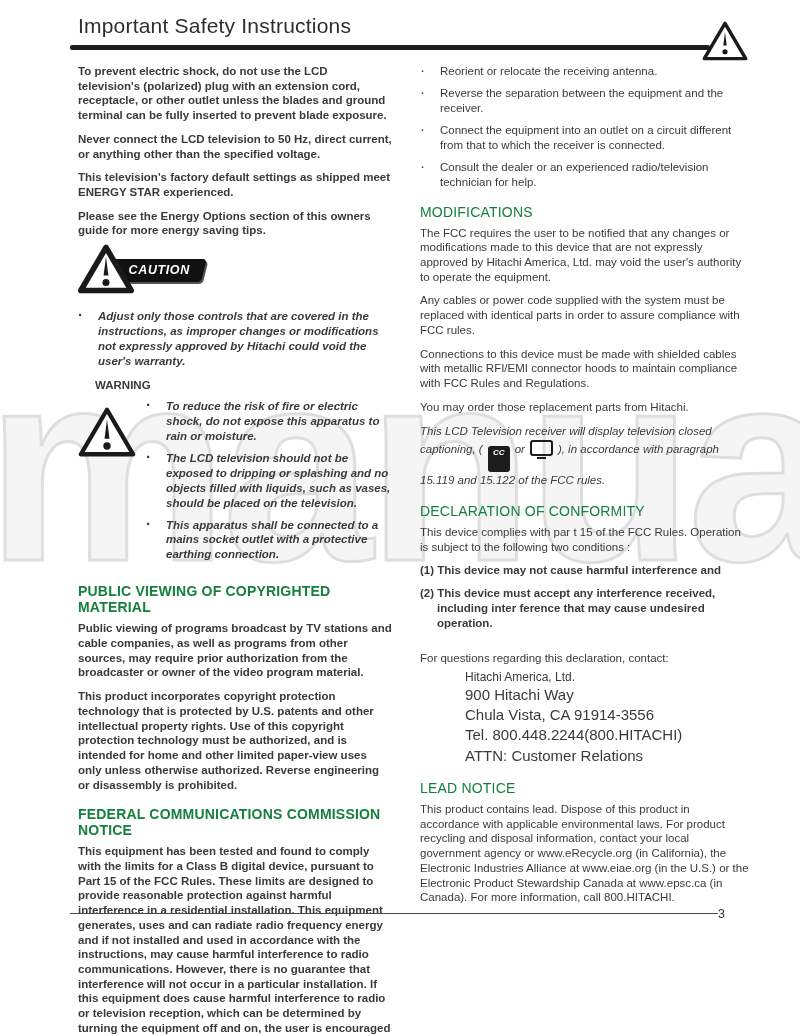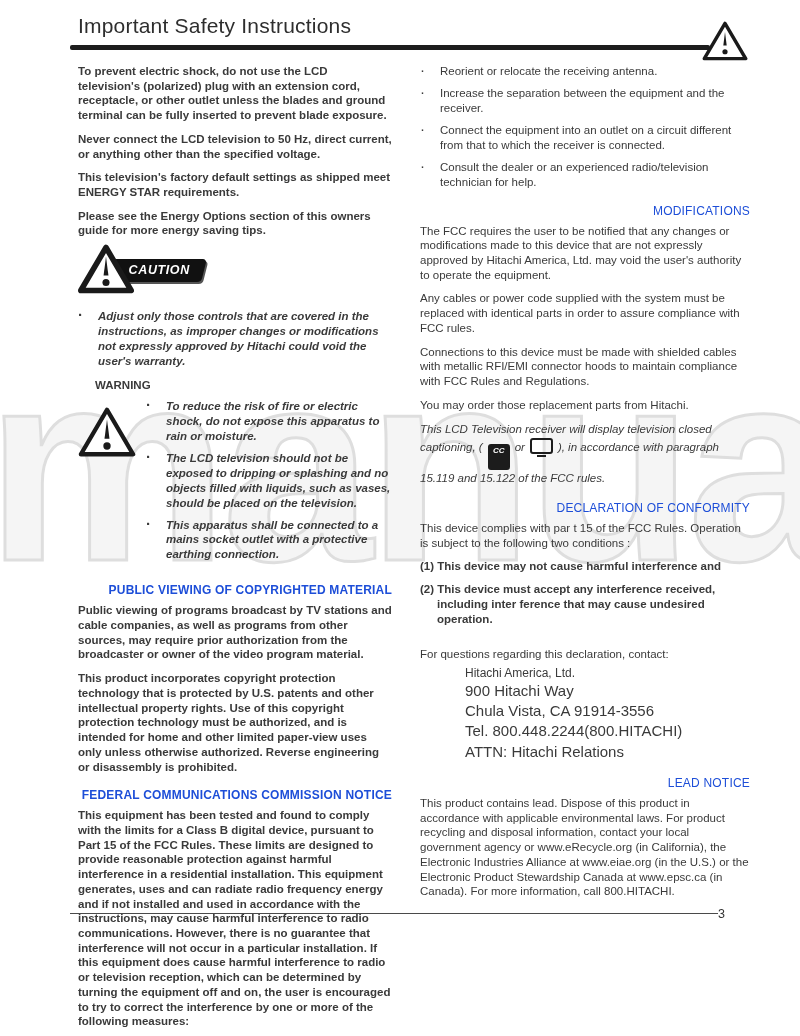--- a/index.html
+++ b/index.html
@@ -24,21 +24,21 @@
   .page-title{font-size:21px;color:#2e2e2e;letter-spacing:.2px;}
   .title-rule{margin:7px 0 0 -8px;width:640px;height:5px;background:#1d1d1d;border-radius:2px;}
   .header-triangle{position:absolute;right:52px;top:20px;}
 
   
   .columns{display:flex;padding:14px 0 0 78px;gap:28px;position:relative;z-index:2;}
   .col-left{width:314px;flex:none;font-weight:bold;}
   .col-right{width:330px;flex:none;}
 
   p.body{font-size:11.5px;line-height:1.28;margin:0 0 9px 0;}
-  .heading{font-size:12px;color:#1d4ed8;margin:14px 0 6px 0;letter-spacing:.2px;text-align:right;}
+  .heading{font-size:14px;color:#15803d;margin:14px 0 6px 0;letter-spacing:.2px;}
 
   
   .caution-block{position:relative;height:60px;margin:8px 0 2px 0;}
   .caution-banner{
     position:absolute;left:24px;top:12px;width:102px;height:23px;background:#111;
     border-radius:4px;transform:skewX(-14deg);box-shadow:2px 2px 0 #555;
   }
   .caution-banner span{
     display:block;transform:skewX(14deg);color:#fff;font-style:italic;
     font-size:12.5px;padding:4px 0 0 26px;letter-spacing:.6px;
@@ -97,21 +97,21 @@
         <circle cx="30" cy="41" r="3.4" fill="#1a1a1a"></circle>
       </svg>
     </div>
   </div>
 
   <div class="columns">
 
     <div class="col-left">
       <p class="body">To prevent electric shock, do not use the LCD television's (polarized) plug with an extension cord, receptacle, or other outlet unless the blades and ground terminal can be fully inserted to prevent blade exposure.</p>
       <p class="body">Never connect the LCD television to 50 Hz, direct current, or anything other than the specified voltage.</p>
-      <p class="body">This television's factory default settings as shipped meet ENERGY STAR requirements.</p>
+      <p class="body">This television's factory default settings as shipped meet ENERGY STAR experienced.</p>
       <p class="body">Please see the Energy Options section of this owners guide for more energy saving tips.</p>
 
       <div class="caution-block">
         <div class="caution-banner">
           <span>CAUTION</span>
         </div>
         <div class="caution-triangle">
           <svg width="56" height="52" viewBox="0 0 60 54">
             <path d="M30 4 L57 50 L3 50 Z" fill="#ffffff" stroke="#1a1a1a" stroke-width="6" stroke-linejoin="round"></path>
             <path d="M30 14 L32.6 34 L27.4 34 Z" fill="#1a1a1a"></path>
@@ -158,21 +158,21 @@
       <p class="body">This equipment has been tested and found to comply with the limits for a Class B digital device, pursuant to Part 15 of the FCC Rules. These limits are designed to provide reasonable protection against harmful interference in a residential installation. This equipment generates, uses and can radiate radio frequency energy and if not installed and used in accordance with the instructions, may cause harmful interference to radio communications. However, there is no guarantee that interference will not occur in a particular installation. If this equipment does cause harmful interference to radio or television reception, which can be determined by turning the equipment off and on, the user is encouraged to try to correct the interference by one or more of the following measures:</p>
     </div>
 
     <div class="col-right">
       <div class="bullet-row">
         <span class="dot">·</span>
         <span class="txt">Reorient or relocate the receiving antenna.</span>
       </div>
       <div class="bullet-row">
         <span class="dot">·</span>
-        <span class="txt">Increase the separation between the equipment and the receiver.</span>
+        <span class="txt">Reverse the separation between the equipment and the receiver.</span>
       </div>
       <div class="bullet-row">
         <span class="dot">·</span>
         <span class="txt">Connect the equipment into an outlet on a circuit different from that to which the receiver is connected.</span>
       </div>
       <div class="bullet-row">
         <span class="dot">·</span>
         <span class="txt">Consult the dealer or an experienced radio/television technician for help.</span>
       </div>
 
@@ -189,21 +189,21 @@
 
       <div class="heading">DECLARATION OF CONFORMITY</div>
       <p class="body">This device complies with par t 15 of the FCC Rules. Operation is subject to the following two conditions :</p>
       <p class="cond">(1) This device may not cause harmful interference and</p>
       <p class="cond">(2) This device must accept any interference received, including inter ference that may cause undesired operation.</p>
       <p class="body" style="margin-bottom:3px;margin-top:20px;">For questions regarding this declaration, contact:</p>
       <div class="contact-line first">Hitachi America, Ltd.</div>
       <div class="contact-line">900 Hitachi Way</div>
       <div class="contact-line">Chula Vista, CA 91914-3556</div>
       <div class="contact-line">Tel. 800.448.2244(800.HITACHI)</div>
-      <div class="contact-line">ATTN: Hitachi Relations</div>
+      <div class="contact-line">ATTN: Customer Relations</div>
 
       <div class="heading">LEAD NOTICE</div>
       <p class="body">This product contains lead. Dispose of this product in accordance with applicable environmental laws. For product recycling and disposal information, contact your local government agency or www.eRecycle.org (in California), the Electronic Industries Alliance at www.eiae.org (in the U.S.) or the Electronic Product Stewardship Canada at www.epsc.ca (in Canada). For more information, call 800.HITACHI.</p>
     </div>
   </div>
 
   <div class="footer-rule"></div>
   <div class="page-number">3</div>
 </div>
 

